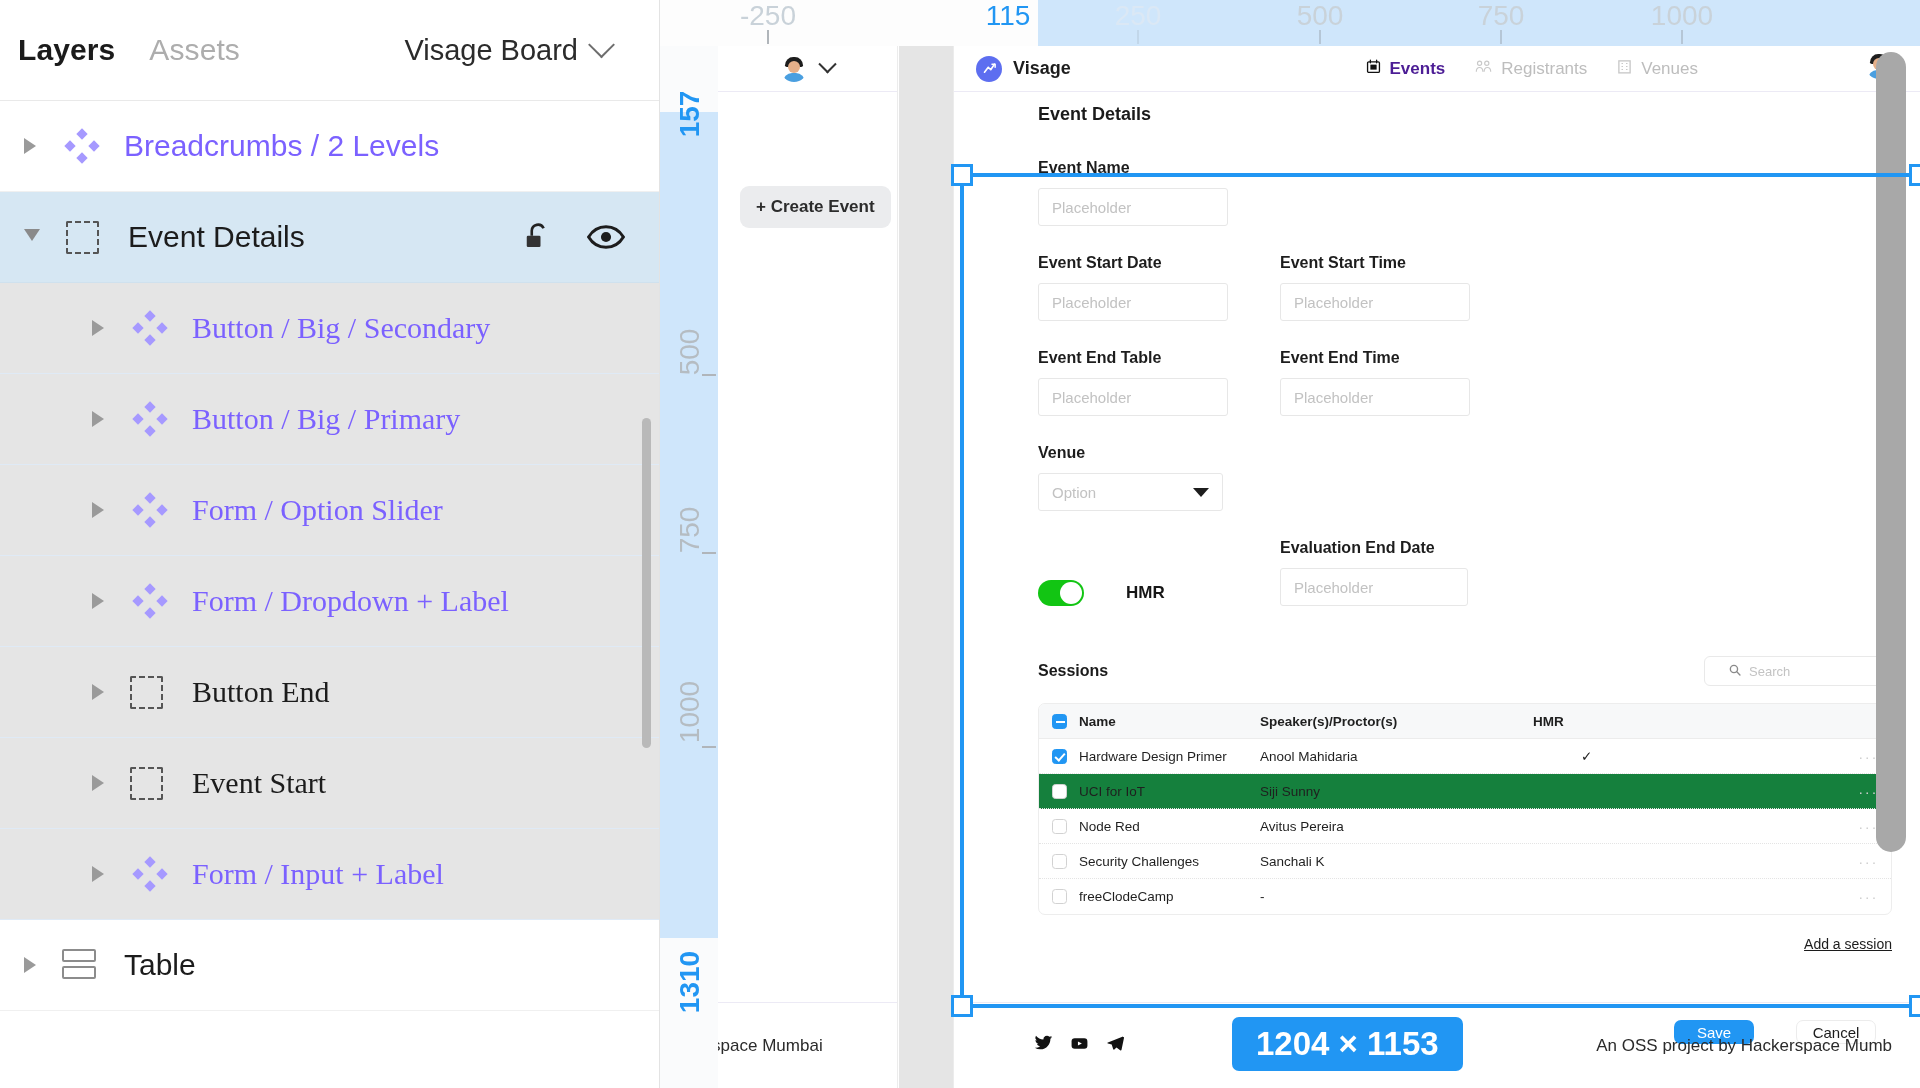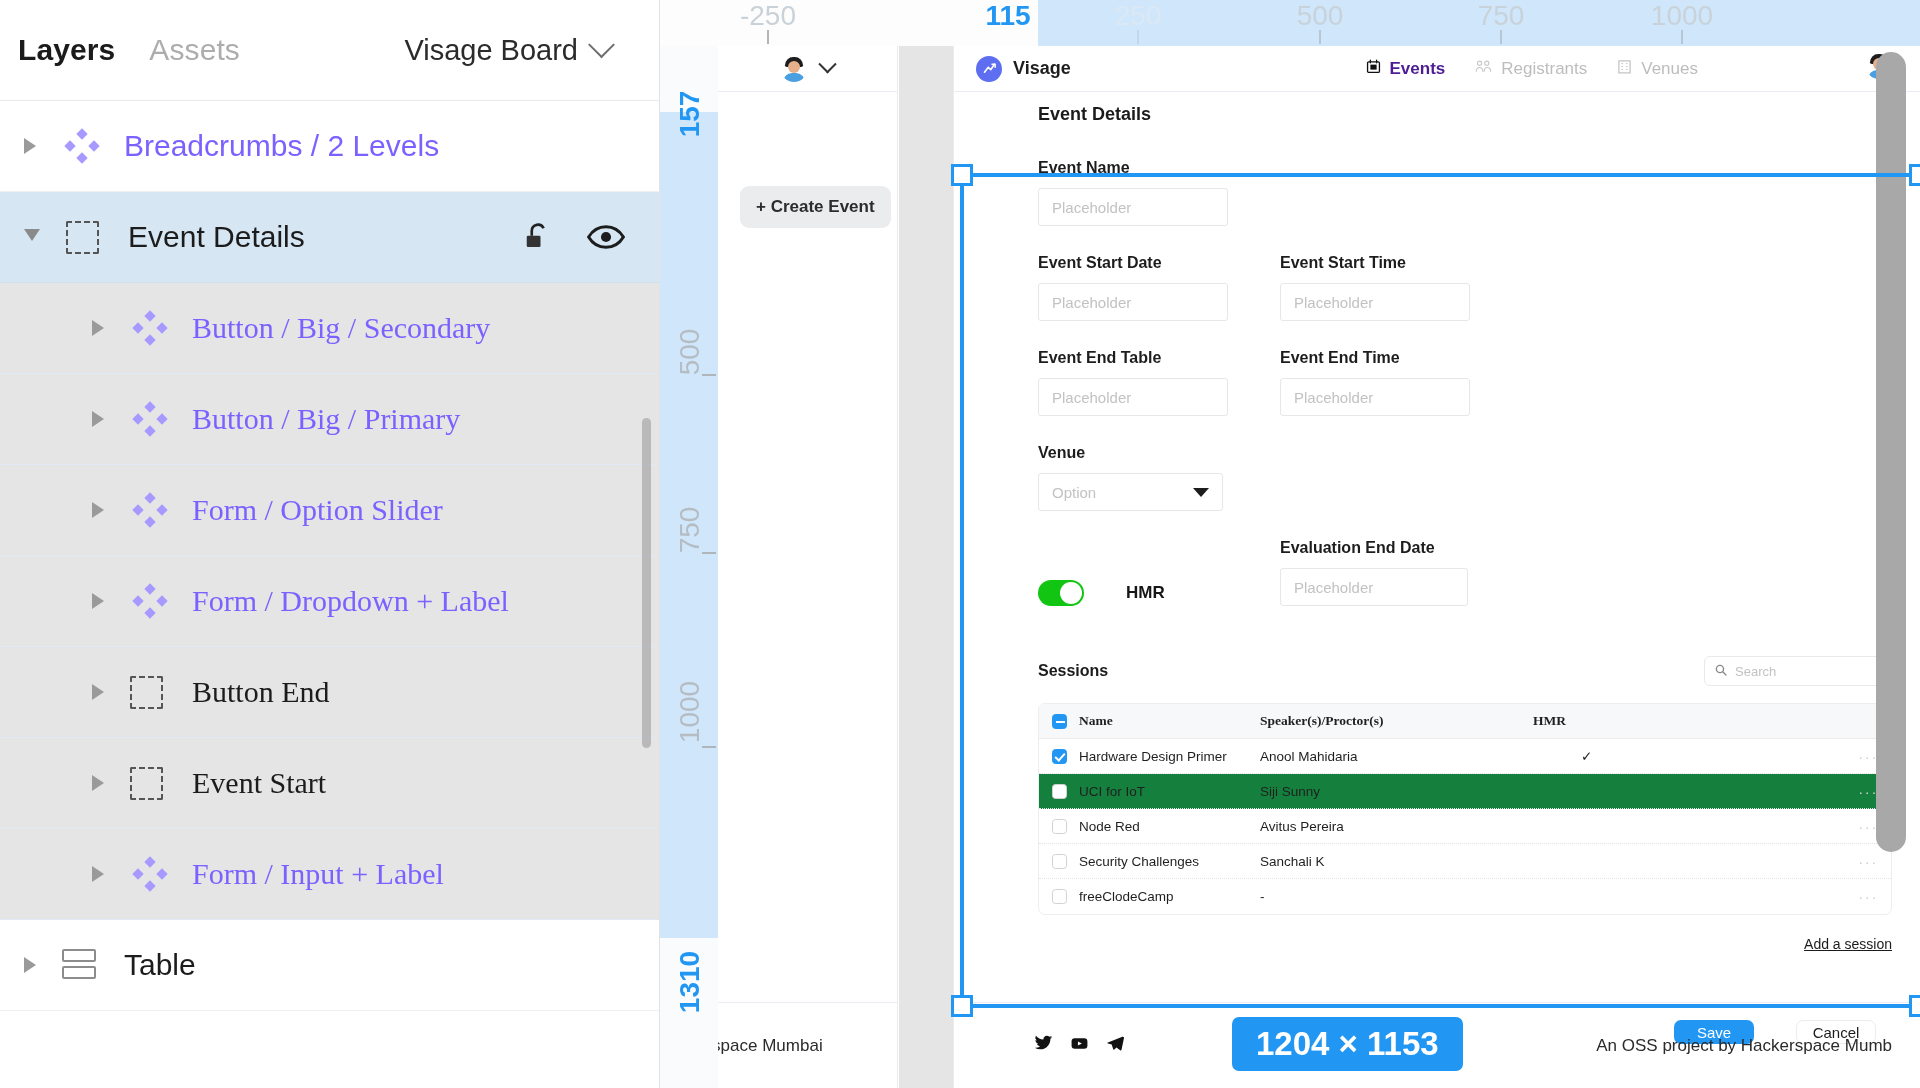--- a/index.html
+++ b/index.html
@@ -71,21 +71,21 @@
 
   
   #canvas-area { position:absolute; left:660px; top:0; right:0; bottom:0; background:#fff; }
 
   
   #ruler-h { position:absolute; left:0; top:0; right:0; height:46px; background:#fafbfc; }
   #ruler-h .hl-sel { position:absolute; top:0; bottom:0; background:#cfe6fb; }
   #ruler-h .hl-pre { position:absolute; top:0; bottom:0; background:#fdfdfd; }
   .rtick { position:absolute; bottom:2px; width:2px; height:14px; background:#b0b5ba; }
   .rlabel { position:absolute; bottom:14px; font-size:28px; color:#b5bcc2; transform:translateX(-50%); white-space:nowrap;}
-  .rlabel.hi { color:#2196f3; font-weight:700; }
+  .rlabel.hi { color:#2196f3; font-weight:400; }
   .rlabel.dim { color:#c9d2d9; }
 
   #ruler-v { position:absolute; left:0; top:46px; width:58px; bottom:0; background:#fafbfc; }
   #ruler-v .vhl { position:absolute; left:0; right:0; background:#cfe6fb; }
   .vlabel { position:absolute; font-size:28px; color:#b5bcc2; white-space:nowrap;
             transform-origin:center; transform:rotate(-90deg); }
   .vlabel.hi { color:#2196f3; font-weight:700; }
   .vtick { position:absolute; right:2px; width:14px; height:2px; background:#b0b5ba; }
 
   #canvas-body { position:absolute; left:58px; top:46px; right:0; bottom:0; background:#fff; overflow:hidden;}
@@ -136,37 +136,37 @@
 
   .toggle-row { display:flex; align-items:center; gap:42px; margin-top:28px;}
   .toggle { width:46px; height:26px; border-radius:14px; background:#12c513; position:relative; }
   .toggle .knob { position:absolute; right:2px; top:2px; width:22px; height:22px; border-radius:50%; background:#fff; }
   .toggle-label { font-size:17px; font-weight:700; color:#161616; }
 
   
   .sess-head { display:flex; align-items:center; margin-top:50px; }
   .sess-title { font-size:16px; font-weight:600; color:#1b1b1b; }
   .search-box { margin-left:auto; width:188px; height:30px; border:1px solid #e9e9e9; border-radius:6px;
-                display:flex; align-items:center; gap:8px; padding:0 10px; background:#fff; }
+                display:flex; align-items:center; gap:8px; padding:0 24px; background:#fff; }
   .search-box span { font-size:13px; color:#c3c3c3; }
 
   .tbl { margin-top:17px; border:1px solid #ededed; border-radius:7px; overflow:hidden; background:#fff;}
   .trow { display:grid; grid-template-columns:16px 170px 262px 1fr 34px; align-items:center;
           height:35px; padding:0 13px; column-gap:11px; border-bottom:1px dotted #e4e4e4; }
   .trow.thead { background:#f7f8f9; border-bottom:1px solid #ececec; }
   .trow.highlight { background:#15803d; }
   .trow:last-child { border-bottom:none; }
   .cb { width:15px;height:15px;border:1.6px solid #d2d2d2;border-radius:3.5px;background:#fff;}
   .cb.on { background:#2196f3; border-color:#2196f3; position:relative;}
   .cb.on:after { content:""; position:absolute; left:4px; top:1px; width:4px; height:8px;
                  border-right:2px solid #fff; border-bottom:2px solid #fff; transform:rotate(42deg); }
   .cb.mixed { background:#2196f3; border-color:#2196f3; position:relative;}
   .cb.mixed:after { content:""; position:absolute; left:3px; top:6px; width:9px; height:2px; background:#fff;}
   .tc { font-size:13.5px; color:#1f1f1f; white-space:nowrap; overflow:hidden; }
-  .tc.head { font-weight:600;font-family:Liberation Serif, serif; }
+  .tc.head { font-weight:600; }
   .tc.ctr { text-align:left; }
   .dots { color:#cfcfcf; font-size:15px; letter-spacing:1.6px; text-align:right;}
   .addsess { text-align:right; margin-top:20px; }
   .addsess span { font-size:14px; color:#1c1c1c; text-decoration:underline; }
 
   
   .actions { position:absolute; right:44px; bottom:44px; display:flex; gap:42px; align-items:center; }
   .btn { height:24px; min-width:80px; display:flex; align-items:center; justify-content:center;
          font-size:15px; border-radius:7px; }
   .btn.primary { background:#2196f3; color:#fff; }

